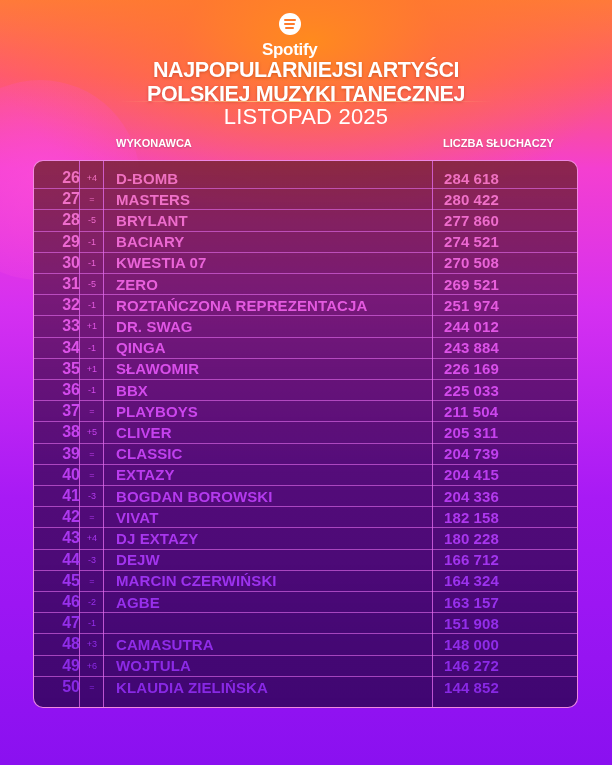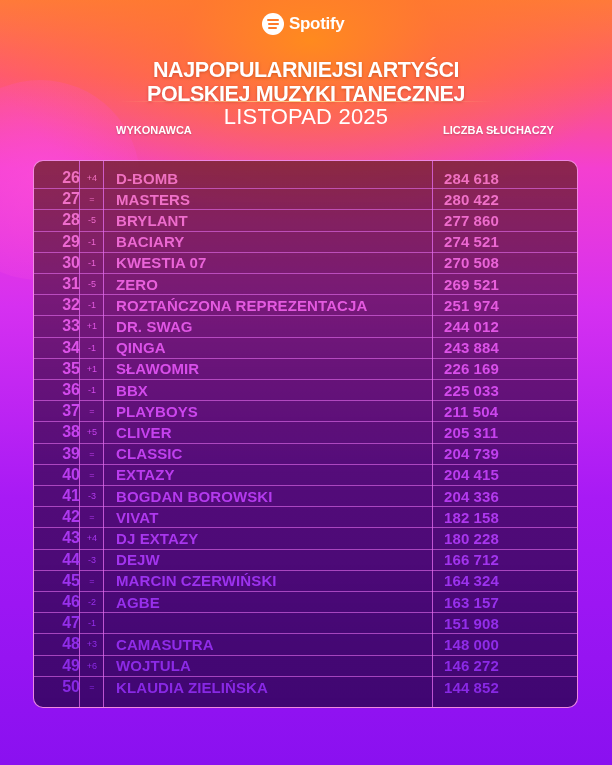--- a/index.html
+++ b/index.html
@@ -6,31 +6,31 @@
   body {
     width:612px; height:765px; overflow:hidden; position:relative;
     font-family:"DejaVu Sans", sans-serif;
     background:
       radial-gradient(ellipse 320px 180px at 310px 40px, #ff8a1e 0%, rgba(255,120,40,0.6) 40%, rgba(255,90,90,0) 100%),
       linear-gradient(180deg, #ff7a3a 0%, #ff5a6e 10%, #f43fd0 22%, #d630f0 40%, #a81af5 65%, #8a10f0 100%);
   }
   .glow-left { position:absolute; left:-60px; top:80px; width:200px; height:200px; border-radius:50%;
     background:radial-gradient(circle, rgba(255,80,220,0.6), rgba(255,80,220,0)); }
   .header { position:absolute; left:0; top:0; width:612px; text-align:center; color:#fff; }
-  .spotify { position:absolute; left:262px; top:13px; display:flex; align-items:center; gap:5px; }
+  .spotify { position:absolute; left:262px; top:13px; display:flex; align-items:center; gap:5px;flex-direction:column; }
   .spotify-logo { width:22px; height:22px; border-radius:50%; background:#fff; position:relative; }
   .spotify-logo span { position:absolute; left:5px; height:2px; border-radius:2px; background:#ff7a2a; }
   .spotify-word { font-family:"Liberation Sans", sans-serif; font-weight:bold; font-size:17px; color:#fff; letter-spacing:-0.3px; }
   .title { position:absolute; left:0; width:612px; top:50px; font-family:"Liberation Sans", sans-serif; font-weight:bold;
     font-size:21.5px; line-height:24px; letter-spacing:-0.4px; text-shadow:0 1px 3px rgba(120,30,0,0.35);margin-top:8px; }
   .divider { position:absolute; left:120px; top:101px; width:372px; height:1px;
     background:linear-gradient(90deg, rgba(255,210,120,0), #ffd48a 50%, rgba(255,210,120,0)); }
   .subtitle { position:absolute; left:8px; width:596px; top:104px; font-family:"Liberation Sans", sans-serif;
     font-size:22px; letter-spacing:0.2px; }
-  .colhead { position:absolute; top:124px; font-family:"Liberation Sans", sans-serif; font-weight:bold; font-size:11px; color:#fff;
+  .colhead { position:absolute; top:137px; font-family:"Liberation Sans", sans-serif; font-weight:bold; font-size:11px; color:#fff;
     text-shadow:0 1px 2px rgba(0,0,0,0.2); }
   .table { position:absolute; left:33px; top:160px; width:545px; height:548px; border-radius:10px;
     border:1.5px solid rgba(255,150,240,0.9);
     background:linear-gradient(180deg, rgba(110,30,40,0.78) 0%, rgba(95,20,90,0.8) 25%, rgba(70,10,100,0.85) 55%, rgba(55,5,100,0.9) 100%);
     overflow:hidden; box-sizing:border-box; }
   .vline { position:absolute; top:0; bottom:0; width:1px; background:rgba(230,110,240,0.75); }
   .row { position:absolute; left:0; width:545px; height:21.2px; display:flex; align-items:center;
     border-bottom:1px solid rgba(230,110,240,0.6); box-sizing:border-box; font-family:"Liberation Sans", sans-serif; font-weight:bold; }
   .row.last { border-bottom:none; }
   .rank { position:absolute; left:0; width:46px; text-align:right; font-size:16px; }

